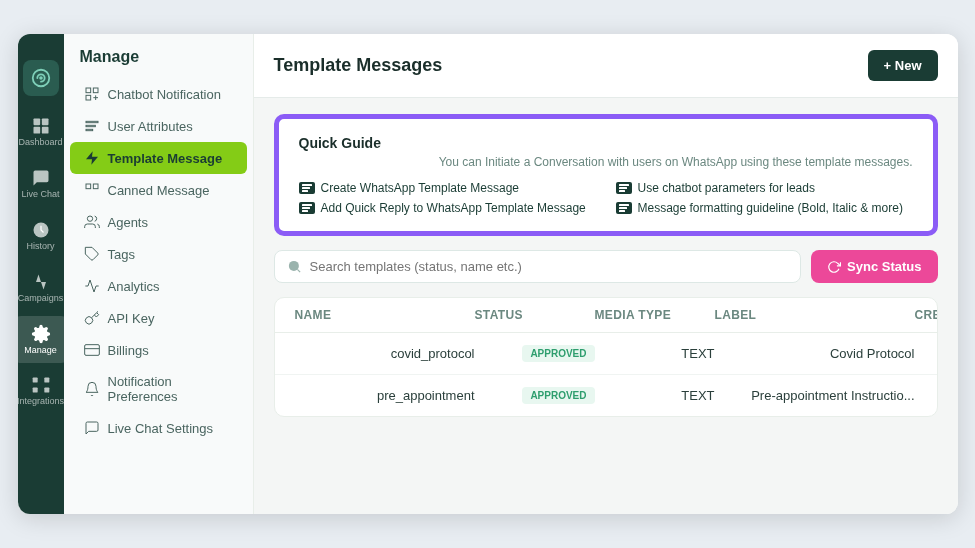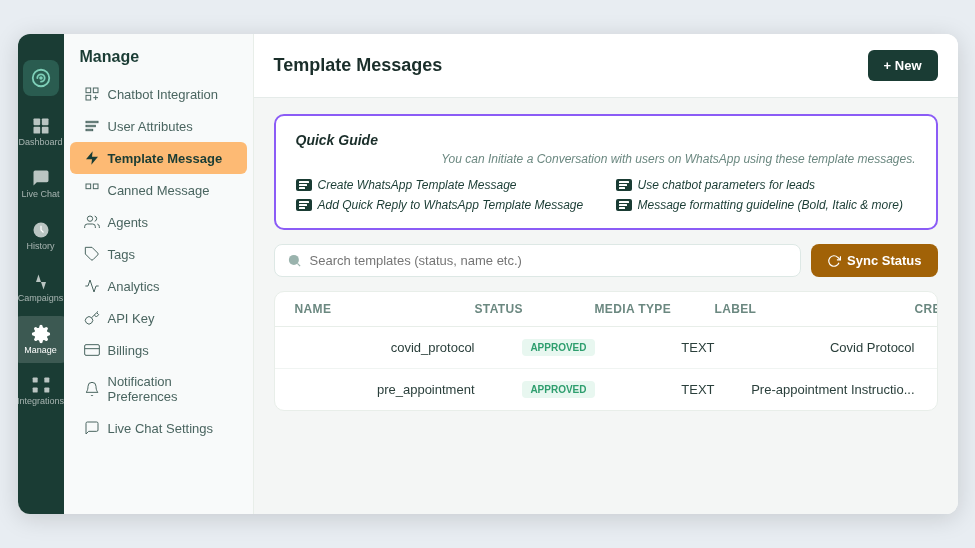--- a/index.html
+++ b/index.html
@@ -86,21 +86,21 @@
       align-items: center;
       gap: 8px;
       padding: 8px 14px;
       cursor: pointer;
       font-size: 13px;
       color: #4a6560;
       border-radius: 6px;
       margin: 0 6px;
     }
     .nav-item.active {
-      background: #fdba74;
+      background: #84cc16;
       color: #1a3c34;
       font-weight: 600;
     }
     .nav-item svg { width: 16px; height: 16px; flex-shrink: 0; }
     
     .main {
       flex: 1;
       display: flex;
       flex-direction: column;
       background: #f4f6f5;
@@ -137,23 +137,22 @@
       padding: 16px 20px;
       overflow-y: auto;
       display: flex;
       flex-direction: column;
       gap: 14px;
     }
     
     .quick-guide {
       background: #fff;
       border-radius: 10px;
-      border: 2px solid #8b5cf6;
+      border: 5px solid #8b5cf6;
       padding: 16px 20px;
-      font-style: italic;
     }
     .quick-guide h3 {
       font-size: 14px;
       font-weight: 700;
       color: #1a2e2a;
       margin-bottom: 4px;
     }
     .quick-guide p {
       font-size: 12px;
       color: #6b8880;
@@ -202,21 +201,21 @@
     .search-box svg { width: 15px; height: 15px; fill: #9ab3ad; flex-shrink: 0; }
     .search-box input {
       border: none;
       outline: none;
       font-size: 13px;
       color: #4a6560;
       background: transparent;
       width: 100%;
     }
     .btn-sync {
-      background: #a16207;
+      background: #ec4899;
       color: #fff;
       border: none;
       border-radius: 8px;
       padding: 9px 16px;
       font-size: 13px;
       font-weight: 600;
       cursor: pointer;
       display: flex;
       align-items: center;
       gap: 6px;
@@ -339,21 +338,21 @@
     <div class="left-nav-title">Manage</div>
 
     <div class="nav-item">
       <svg viewBox="0 0 24 24" fill="none" stroke="#4a6560" stroke-width="1.5">
           <rect x="3" y="3" width="7" height="7"></rect>
           <rect x="14" y="3" width="7" height="7"></rect>
           <rect x="3" y="14" width="7" height="7"></rect>
           <line x1="14" y1="17.5" x2="21" y2="17.5"></line>
           <line x1="17.5" y1="14" x2="17.5" y2="21"></line>
         </svg>
-      <span>Chatbot Integration</span>
+      <span>Chatbot Notification</span>
     </div>
     <div class="nav-item">
       <svg viewBox="0 0 24 24" fill="none" stroke="#4a6560" stroke-width="1.5">
           <rect x="3" y="5" width="18" height="2"></rect>
           <rect x="3" y="11" width="14" height="2"></rect>
           <rect x="3" y="17" width="10" height="2"></rect>
         </svg>
       <span>User Attributes</span>
     </div>
     <div class="nav-item active">

